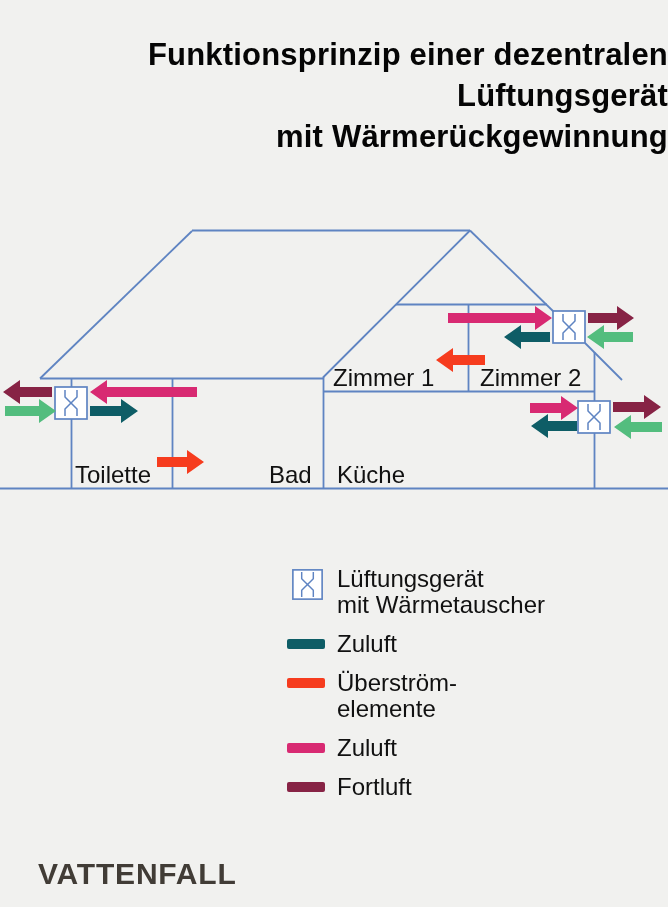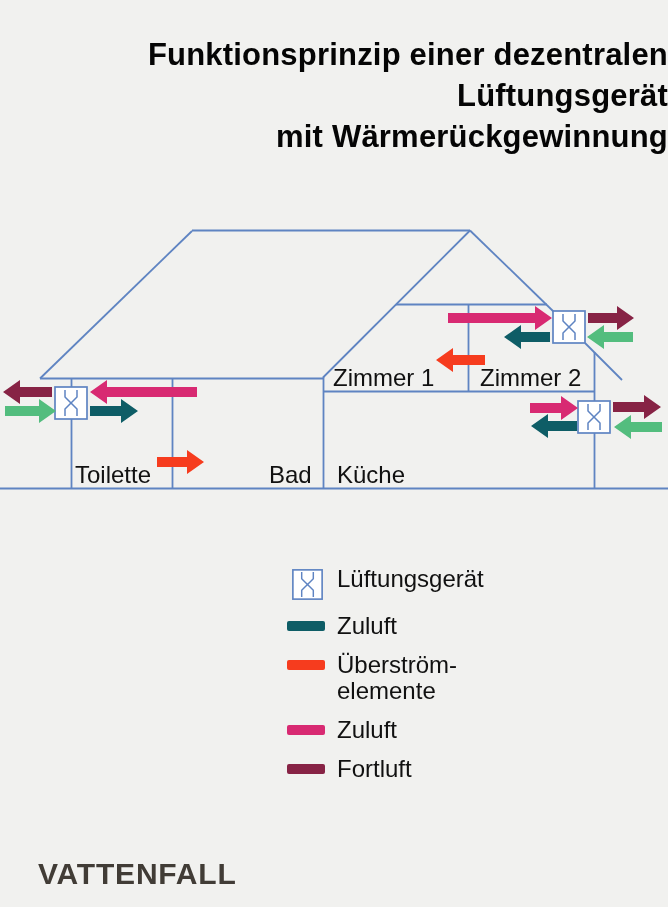--- a/index.html
+++ b/index.html
@@ -139,20 +139,21 @@
     <div class="lrow">
       <span class="licon lsym">
         <svg width="31" height="31" viewBox="0 0 32 32">
           <rect class="unit-box" x="0.9" y="0.9" width="30.2" height="30.2"></rect>
           <path class="unit-path" d="M10,3 V10 L22,22 V29"></path>
           <path class="unit-path" d="M22,3 V10 L10,22 V29"></path>
         </svg>
       </span>
       <span class="ltext">
         <span>Lüftungsgerät</span>
+        <span>mit Wärmetauscher</span>
       </span>
     </div>
 
     <div class="lrow">
       <span class="licon">
           <span class="lbar lbar-zuluft"></span>
         </span>
       <span class="ltext">
           <span>Zuluft</span>
         </span>

